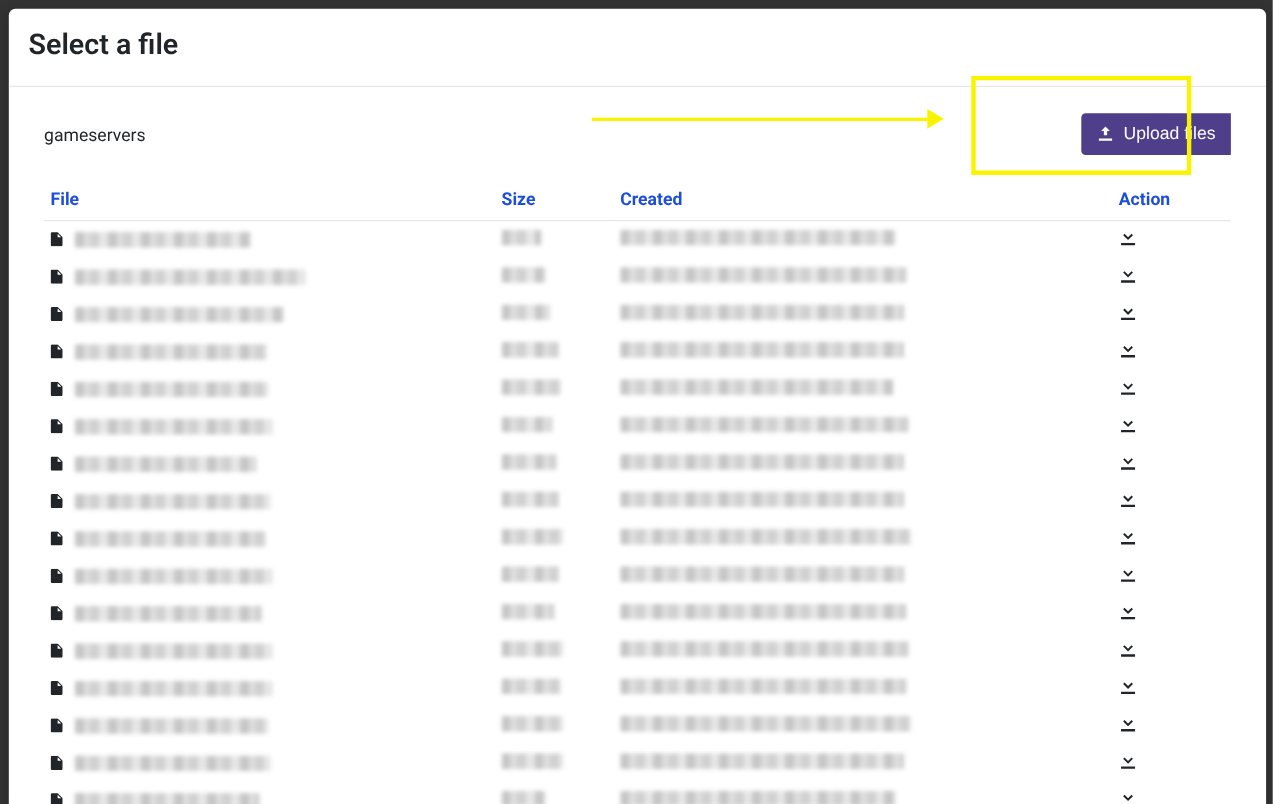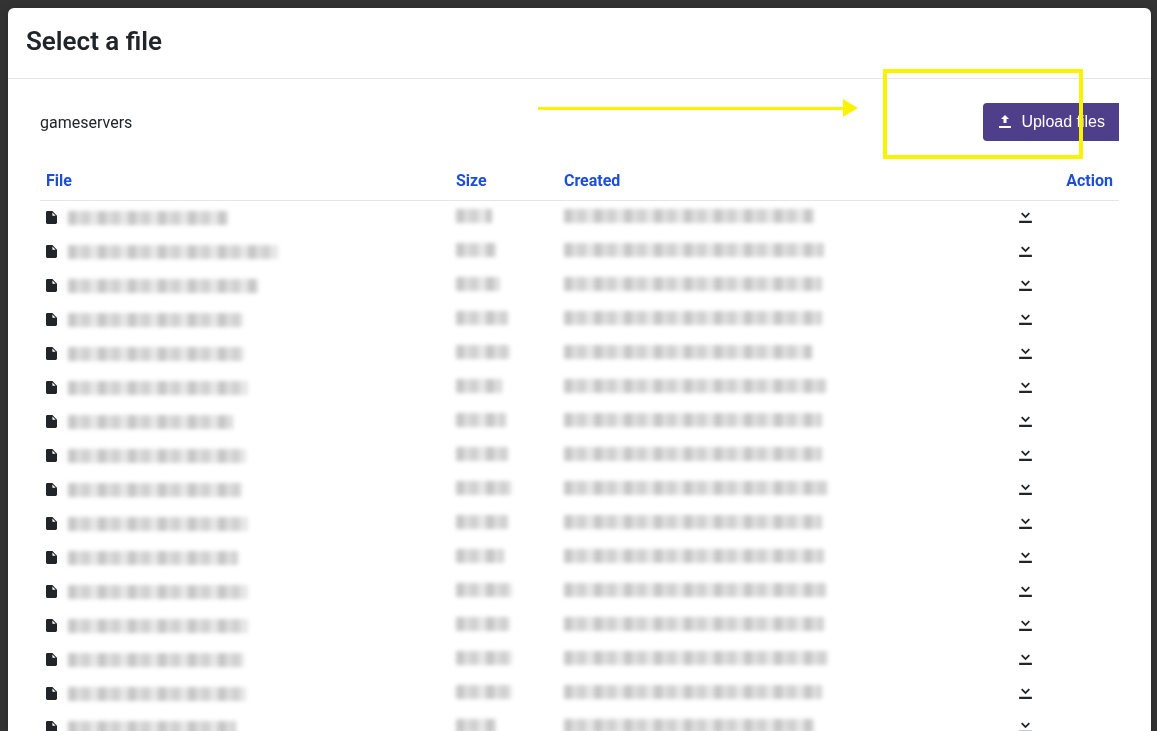--- a/index.html
+++ b/index.html
@@ -113,21 +113,21 @@
     text-align: left;
     font-size: 16px;
     font-weight: 700;
     color: #1d4ed8;
     padding: 10px 6px;
     border-bottom: 1px solid #e5e5e5;
   }
   th.col-file   { width: 38%; }
   th.col-size   { width: 10%; }
   th.col-created{ width: 42%; }
-  th.col-action { width: 10%; text-align: right; }
+  th.col-action { width: 10%; }
 
   tbody td {
     padding: 6px 6px;
     vertical-align: middle;
     font-size: 15px;
     color: #212529;
   }
   tbody tr { height: 34px; }
 
   .file-cell { display:flex; align-items:center; gap:10px; }

